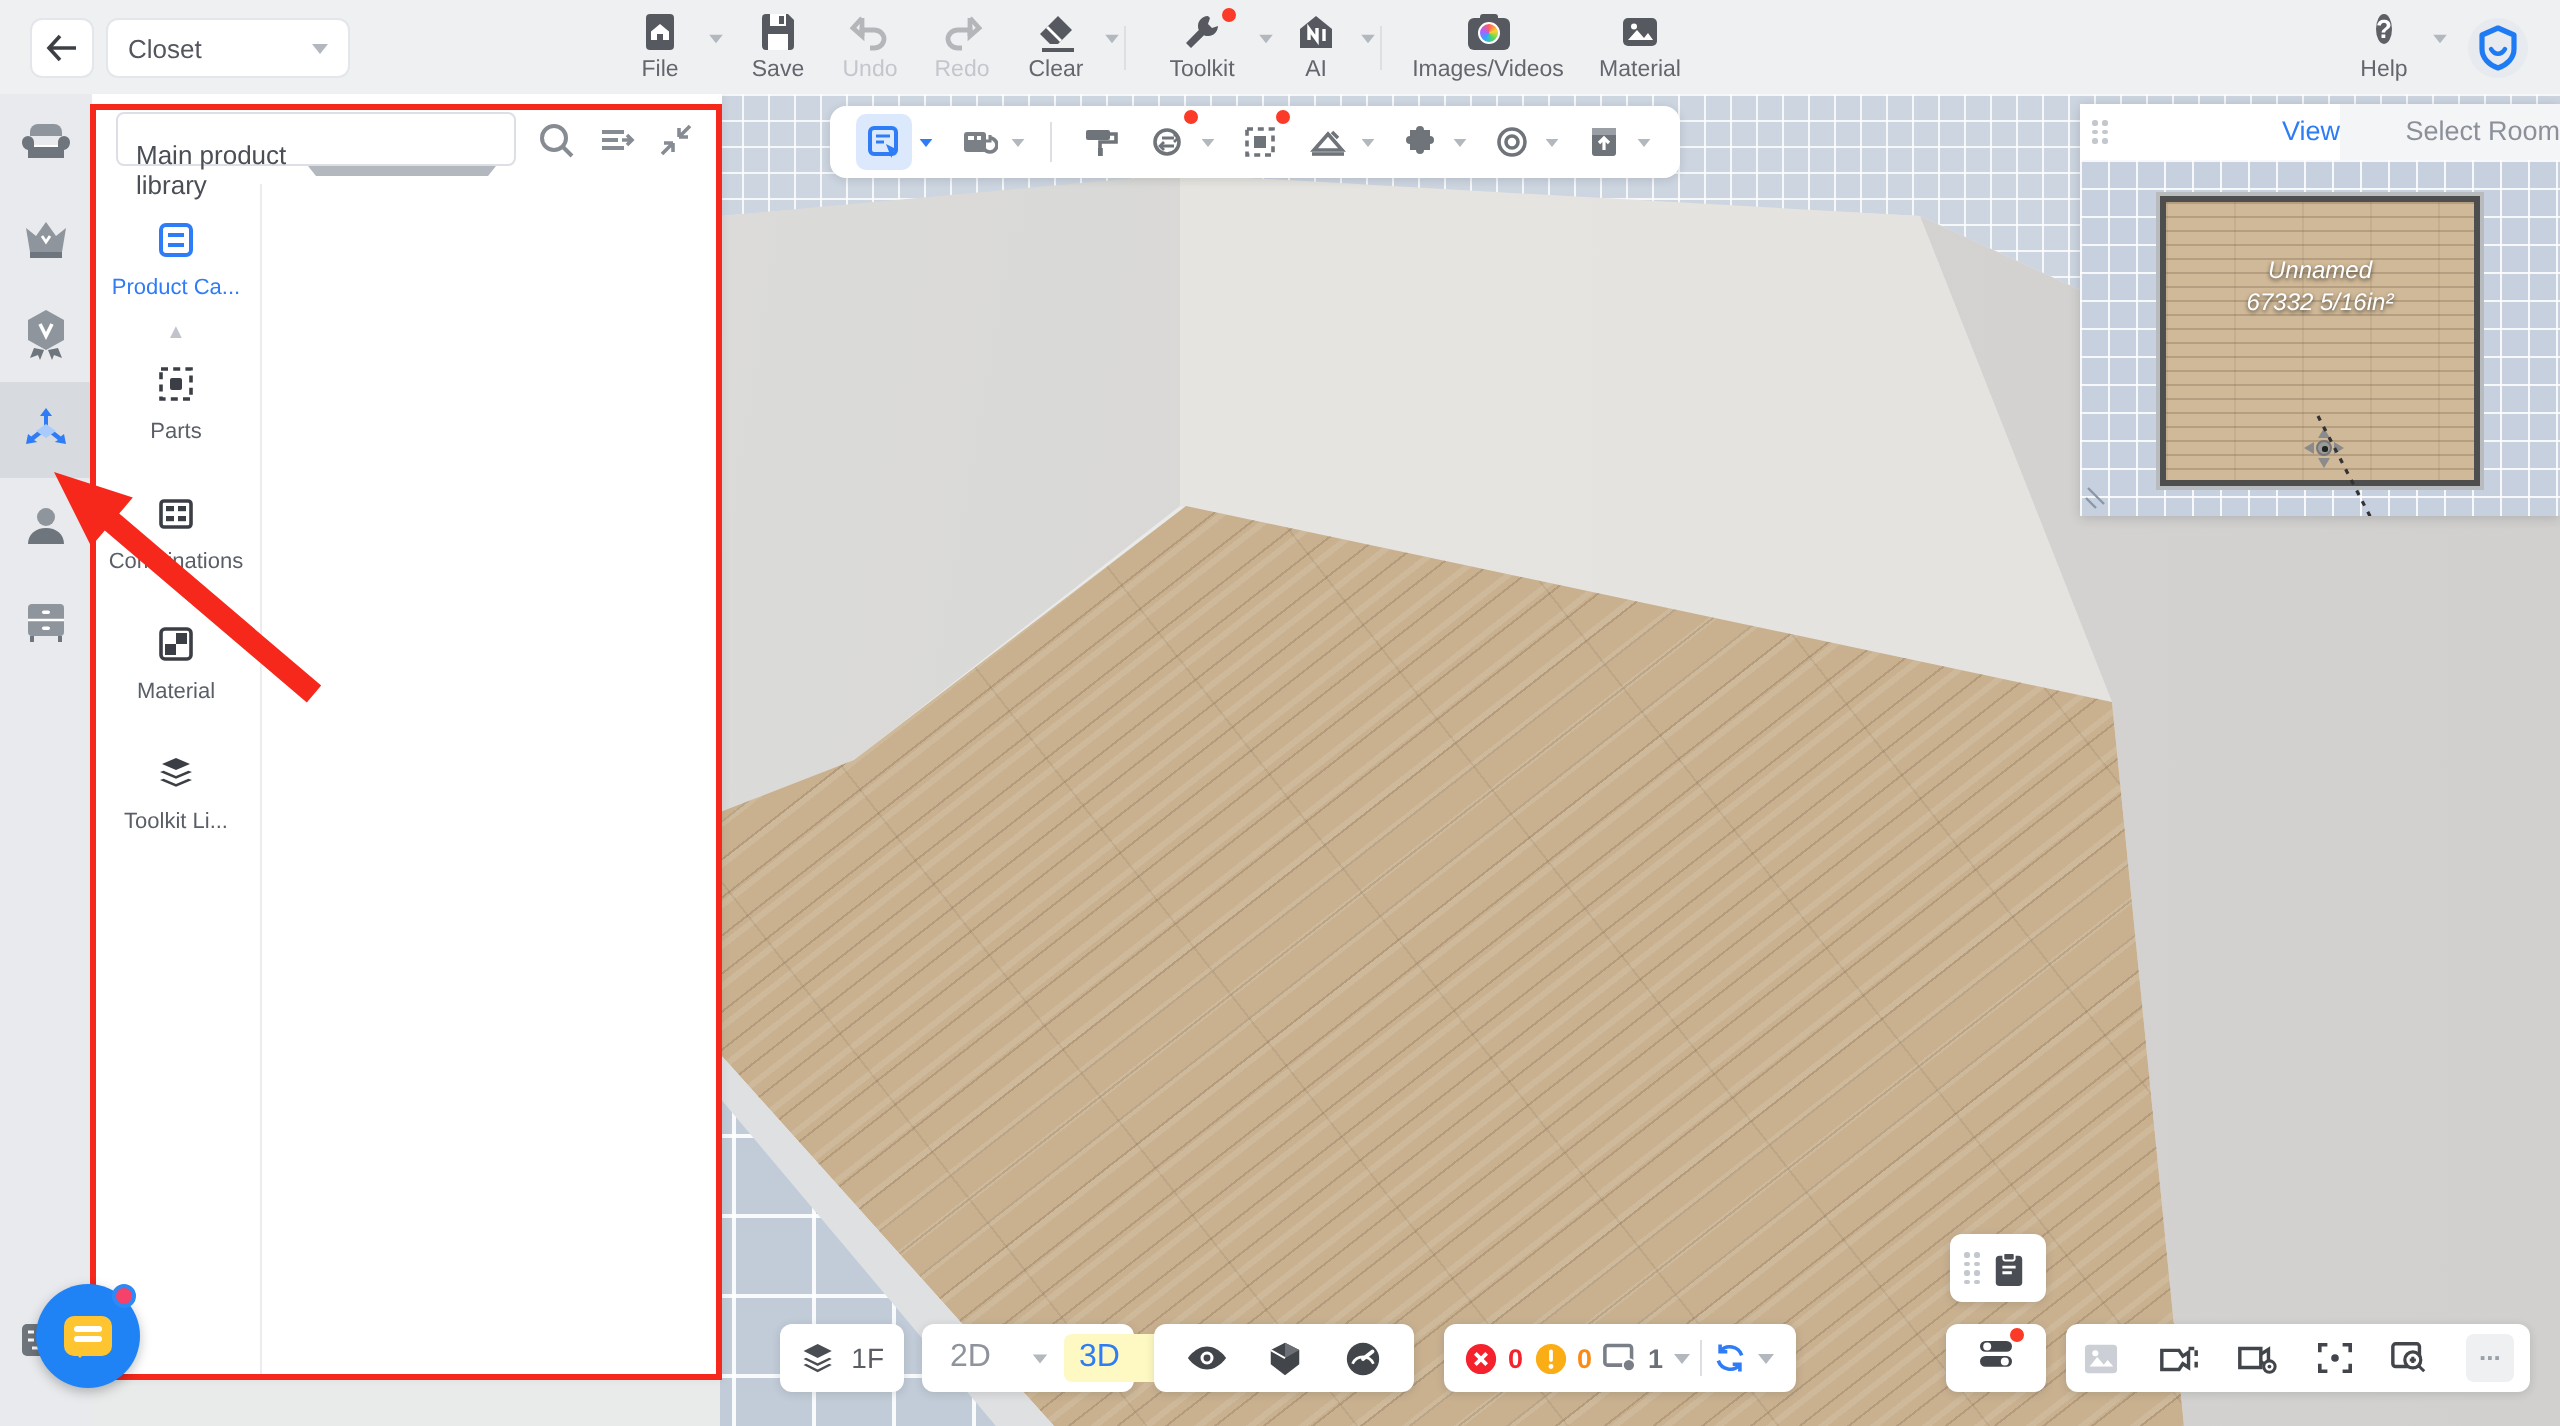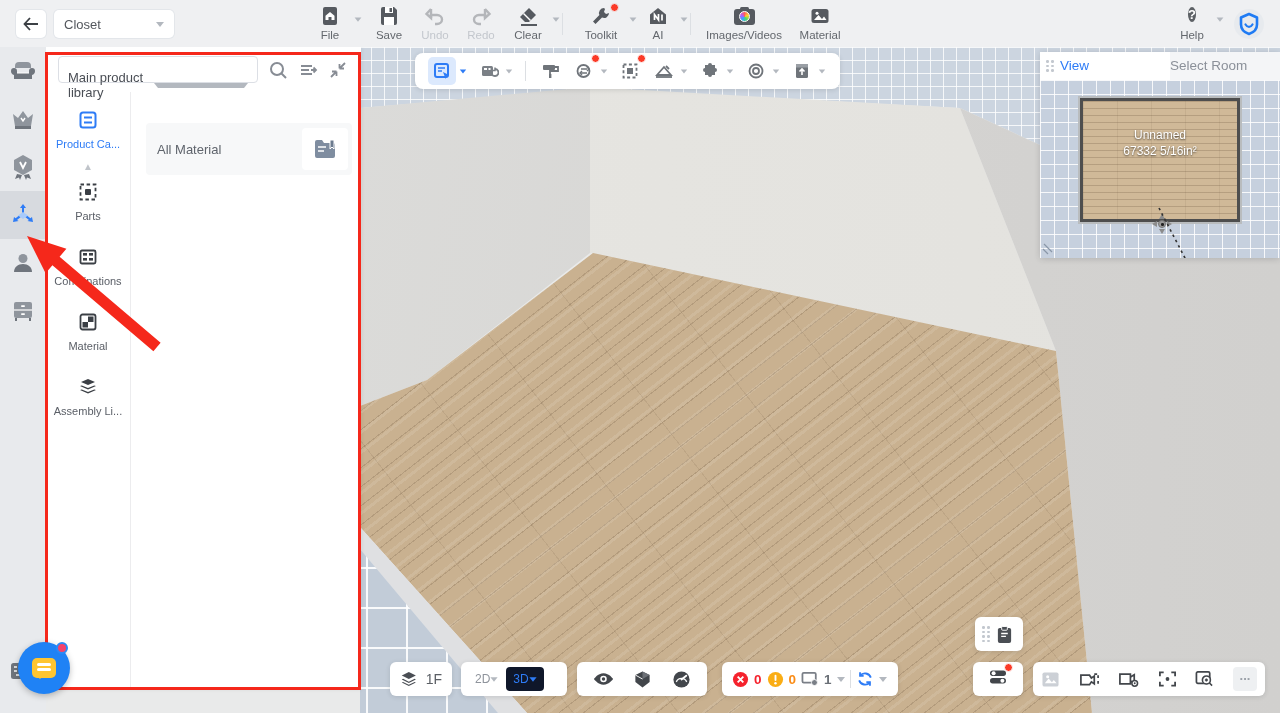--- a/index.html
+++ b/index.html
@@ -77,48 +77,48 @@
     justify-content:center; margin:0 3px; }
   .t2.sel { background:#dce9fd; border-radius:5px; width:28px; }
   .t2 .reddot { top:-3px; right:-3px; border-color:#fff; }
   .t2-caret { margin:0 4px 0 -2px; transform:scale(.8); }
   .t2-caret.blue { border-top-color:#2e7cf6; }
   #tools2 .vdiv { position:static; height:20px; margin:0 6px; }
 
   
   .bpill { top:615px; height:34px; padding:14px 10px; gap:8px; border-radius:6px; }
   .bp-txt { font-size:14px; color:#5a5e64; }
-  .mode { font-size:12px; color:#8f949c; display:flex; align-items:center; gap:0; padding:0 4px;}
+  .mode { font-size:16px; color:#8f949c; display:flex; align-items:center; gap:21px; padding:0 4px;}
   .mode .caret{ transform:scale(.9); }
-  #mode3d { background:#0f172a; border-radius:4px; height:24px; padding:0 7px; }
+  #mode3d { background:#fef9c3; border-radius:4px; height:24px; padding:0 7px; }
   #mode3d span{ color:#2e7cf6; }
   #mode3d .caret{ border-top-color:#2e7cf6; }
   .cnt { font-size:13.5px; font-weight:bold; }
   .chip-more { background:#eef0f2; border-radius:4px; width:24px; height:24px;
     color:#9aa0a8; font-size:13px; font-weight:bold; text-align:center; line-height:18px; }
   .dots { display:grid; grid-template-columns:3px 3px; grid-gap:2px; }
   .dots i { width:2.5px; height:2.5px; background:#c3c8cf; border-radius:50%; }
 
   
   #minimap { position:absolute; left:994px; top:5px; width:240px; height:206px;
     background:#fff; box-shadow:0 1px 6px rgba(30,35,40,.18); z-index:6; border-radius:2px; }
   #mm-head { height:28px; display:flex; align-items:center; background:#fff; }
-  .mm-tab { flex:1; text-align:left; font-size:13.5px; height:28px; line-height:28px; }
+  .mm-tab { flex:1; text-align:right; font-size:13.5px; height:28px; line-height:28px; }
   .mm-tab.active { color:#2e7cf6; background:#fff; }
   .mm-tab.idle { color:#8b9099; background:#f4f5f7; }
   #mm-body { position:absolute; left:0; top:28px; right:0; bottom:0; overflow:hidden;
     background-color:#c6d0de;
     background-image:linear-gradient(rgba(255,255,255,.85) 1px, transparent 1px),
       linear-gradient(90deg, rgba(255,255,255,.85) 1px, transparent 1px);
     background-size:14px 14px; }
-  #mm-room { position:absolute; left:40px; top:18px; width:160px; height:124px;
+  #mm-room { position:absolute; left:40px; top:18px; width:160px; height:145px;
     background-color:#d0b998;
     background-image:repeating-linear-gradient(180deg, rgba(101,79,56,.25) 0 1px, transparent 1px 7px),
       repeating-linear-gradient(90deg, rgba(101,79,56,.10) 0 1px, transparent 1px 34px);
-    border:3px solid #4e4e4e; box-shadow:0 0 0 2px #b9bcbe; }
+    border:3px solid #4e4e4e; box-shadow:0 0 0 2px #b9bcbe;font-style:italic; }
   #mm-label { position:absolute; left:0; right:0; top:26px; text-align:center;
     color:#fff; font-size:12px; line-height:16px; text-shadow:0 1px 2px rgba(0,0,0,.65); }
   #mm-cam { position:absolute; left:68px; top:112px; width:22px; height:22px; }
   #mm-cam .c { position:absolute; left:7px; top:7px; width:8px; height:8px; background:#9a9a9a;
     border-radius:50%; border:1.5px solid #777; }
   #mm-cam .c i{ position:absolute; left:2px; top:2px; width:2.5px; height:2.5px; background:#222; border-radius:50%; }
   .tri { position:absolute; width:0; height:0; border:3.5px solid transparent; }
   #mm-cam .n { left:7.5px; top:-2px; border-bottom:5px solid #8b8b8b; }
   #mm-cam .s { left:7.5px; bottom:-2px; border-top:5px solid #8b8b8b; }
   #mm-cam .w { left:-2px; top:7.5px; border-right:5px solid #8b8b8b; }
@@ -608,36 +608,24 @@
           <path d="M4.5 10H10v5.5H4.5z" fill="#3b3f45"></path>
         </svg>
       <span class="rlb">Material</span>
     </div>
     <div class="rail-item">
       <svg class="ric" viewBox="0 0 20 20">
           <path d="M10 2l7 3-7 3-7-3z" fill="#3b3f45"></path>
           <path d="M3.8 8.4L10 11l6.2-2.6L18 9l-8 3.4L2 9z" fill="#3b3f45"></path>
           <path d="M3.8 12.4L10 15l6.2-2.6L18 13l-8 3.4L2 13z" fill="#3b3f45"></path>
         </svg>
-      <span class="rlb">Assembly Li...</span>
-    </div>
-  </div>
-
-  <div id="content">
-    <div id="row-allmat">
-      <span class="lbl">All Material</span>
-      <div id="folder-box">
-        <svg width="24" height="20" viewBox="0 0 24 20">
-            <path d="M2 3a2 2 0 0 1 2-2h5l2 3h9a2 2 0 0 1 2 2v11a2 2 0 0 1-2 2H4a2 2 0 0 1-2-2z" fill="#7f8da0"></path>
-            <path d="M5 8h8M5 12h6" stroke="#fff" stroke-width="1.6"></path>
-            <path d="M17 1h4v9l-2-2-2 2z" fill="#6c7b8f" stroke="#fff" stroke-width="1"></path>
-          </svg>
-      </div>
-    </div>
-  </div>
+      <span class="rlb">Toolkit Li...</span>
+    </div>
+  </div>
+
 </div>
 
 <div id="anno-rect"></div>
 <svg id="anno-arrow" width="220" height="400" viewBox="0 0 220 400">
   <polygon points="27,236 66.4,248.8 59.6,256.8 160.6,342.8 153.4,351.2 52.4,265.2 45.6,273.2" fill="#f5281b"></polygon>
 </svg>
 
 <div id="chat">
   <span class="bub">
       <i class="l1"></i>

